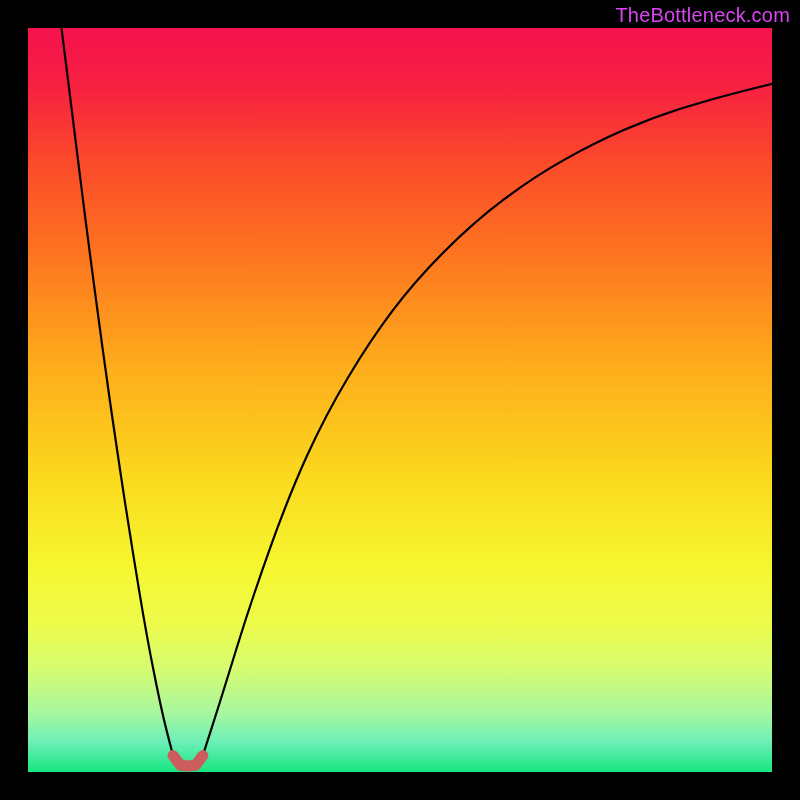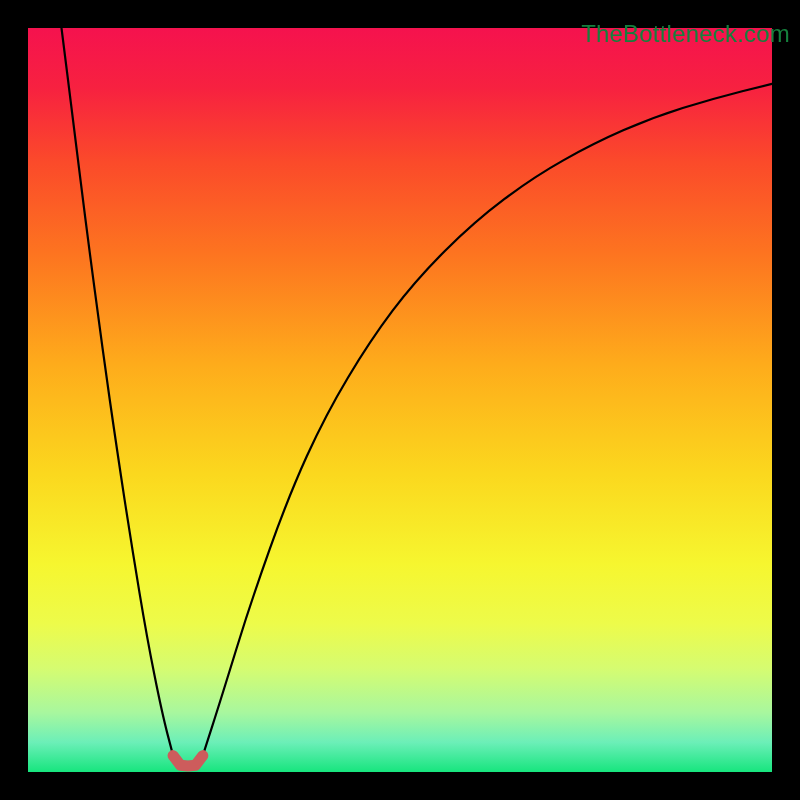--- a/index.html
+++ b/index.html
@@ -14,24 +14,24 @@
   .frame {
     position: absolute;
     left: 28px;
     top: 28px;
     width: 744px;
     height: 744px;
     background: #000;
   }
   .watermark {
     position: absolute;
-    top: 20px;
+    top: 4px;
     right: 10px;
-    color: #15803d;
-    font-size: 24px;
+    color: #d946ef;
+    font-size: 20px;
     font-weight: 500;
     letter-spacing: 0.2px;
     z-index: 50;
   }
   svg {
     display: block;
   }
 </style>
 </head>
 <body>

